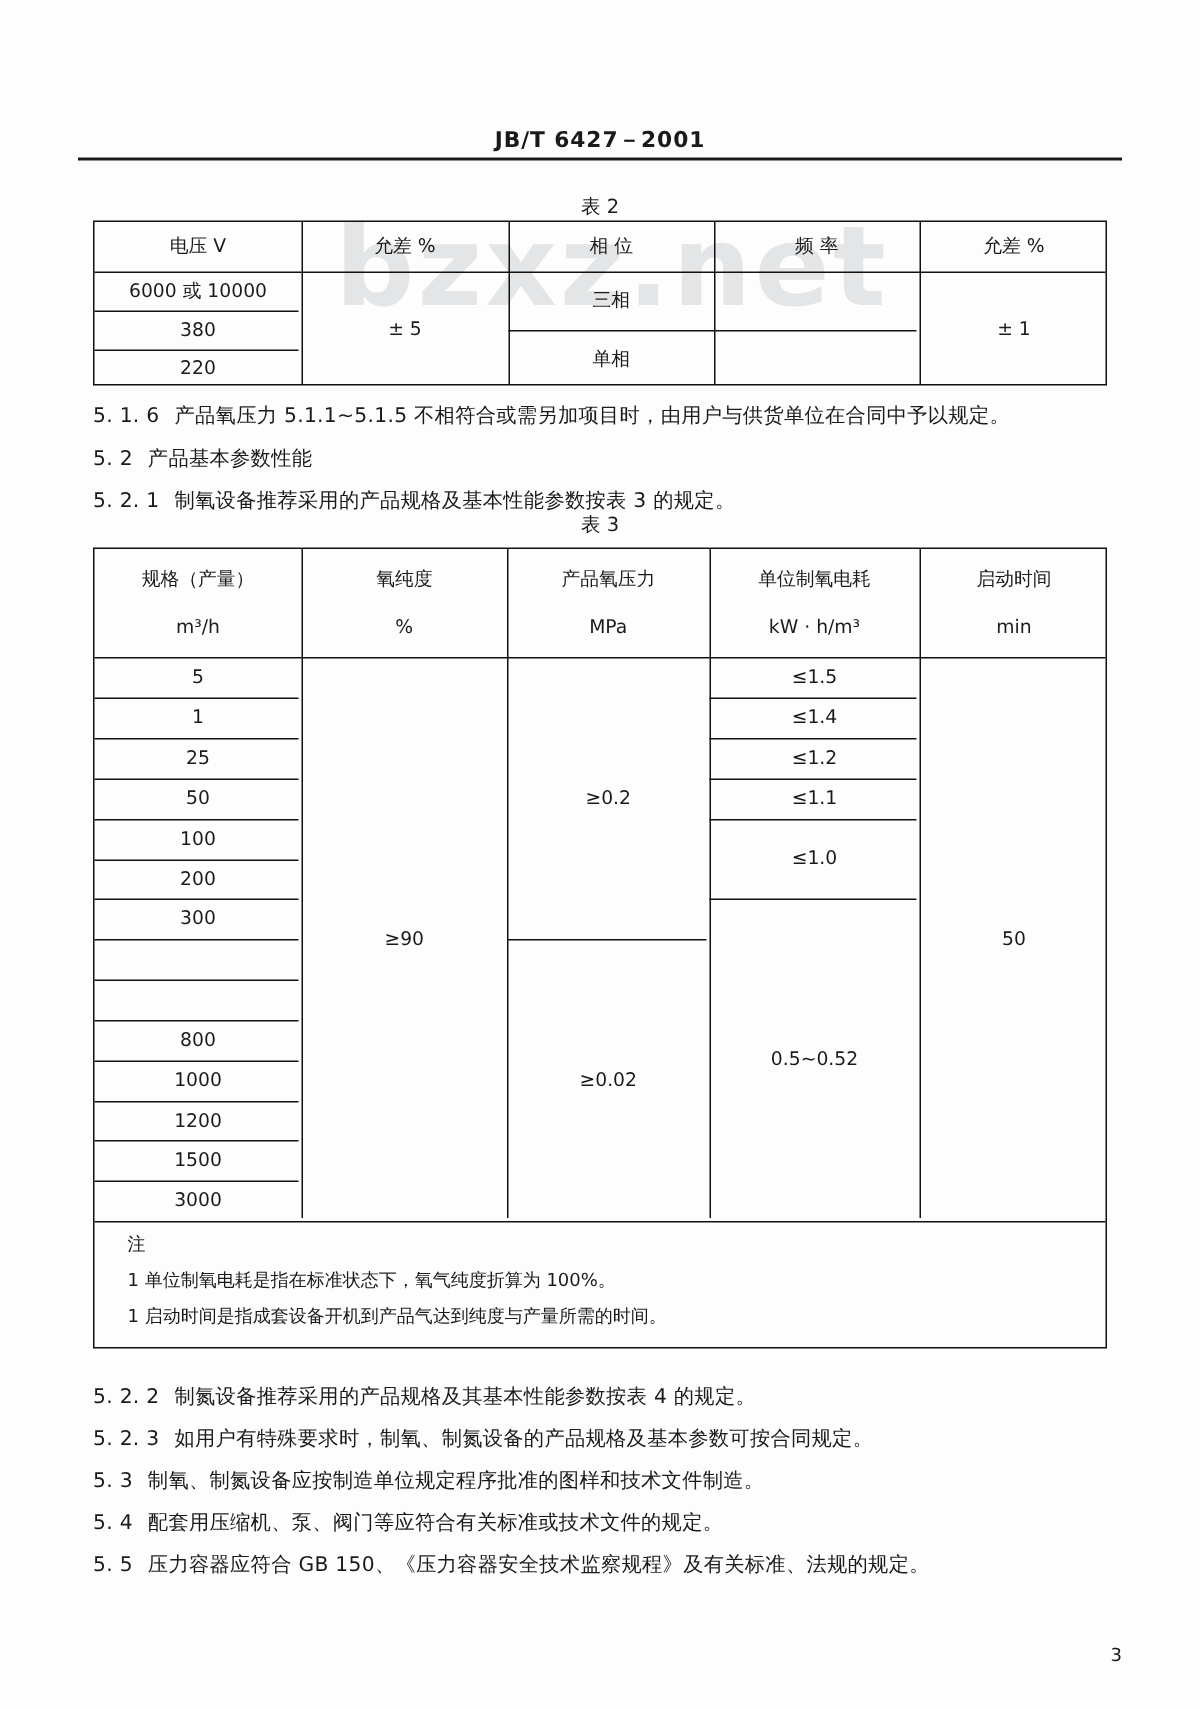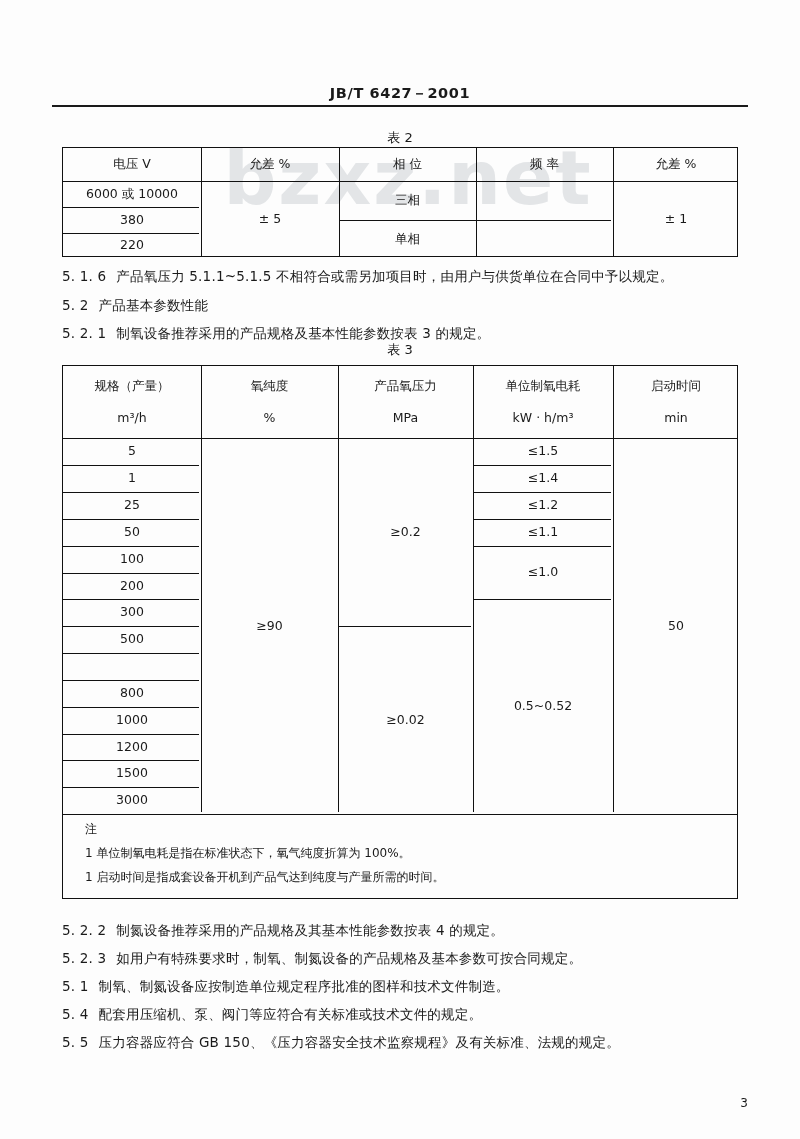--- a/index.html
+++ b/index.html
@@ -263,21 +263,20 @@
       </span>
     </div>
 
     <div class="cell" style="left:0;top:72px;  width:138px;height:27px">5</div>
     <div class="cell" style="left:0;top:99px;  width:138px;height:27px">1</div>
     <div class="cell" style="left:0;top:126px; width:138px;height:27px">25</div>
     <div class="cell" style="left:0;top:153px; width:138px;height:27px">50</div>
     <div class="cell" style="left:0;top:180px; width:138px;height:27px">100</div>
     <div class="cell" style="left:0;top:207px; width:138px;height:26px">200</div>
     <div class="cell" style="left:0;top:233px; width:138px;height:27px">300</div>
-    <div class="cell" style="left:0;top:260px; width:138px;height:27px">500</div>
     <div class="cell" style="left:0;top:314px; width:138px;height:27px">800</div>
     <div class="cell" style="left:0;top:341px; width:138px;height:27px">1000</div>
     <div class="cell" style="left:0;top:368px; width:138px;height:26px">1200</div>
     <div class="cell" style="left:0;top:394px; width:138px;height:27px">1500</div>
     <div class="cell" style="left:0;top:421px; width:138px;height:27px">3000</div>
 
     <div class="cell" style="left:138px;top:72px; width:137px;height:376px">≥90</div>
 
     <div class="cell" style="left:275px;top:72px;  width:135px;height:188px">≥0.2</div>
     <div class="cell" style="left:275px;top:260px; width:135px;height:188px">≥0.02</div>
@@ -298,21 +297,21 @@
     </div>
   </div>
 
   <div class="para" style="top:922px">
     <span class="num">5. 2. 2</span><span>制氮设备推荐采用的产品规格及其基本性能参数按表 4 的规定。</span>
   </div>
   <div class="para" style="top:950px">
     <span class="num">5. 2. 3</span><span>如用户有特殊要求时，制氧、制氮设备的产品规格及基本参数可按合同规定。</span>
   </div>
   <div class="para" style="top:978px">
-    <span class="num">5. 1</span><span>制氧、制氮设备应按制造单位规定程序批准的图样和技术文件制造。</span>
+    <span class="num">5. 3</span><span>制氧、制氮设备应按制造单位规定程序批准的图样和技术文件制造。</span>
   </div>
   <div class="para" style="top:1006px">
     <span class="num">5. 4</span><span>配套用压缩机、泵、阀门等应符合有关标准或技术文件的规定。</span>
   </div>
   <div class="para" style="top:1034px">
     <span class="num">5. 5</span><span>压力容器应符合 GB 150、《压力容器安全技术监察规程》及有关标准、法规的规定。</span>
   </div>
 
   <div class="page-number">3</div>
 

